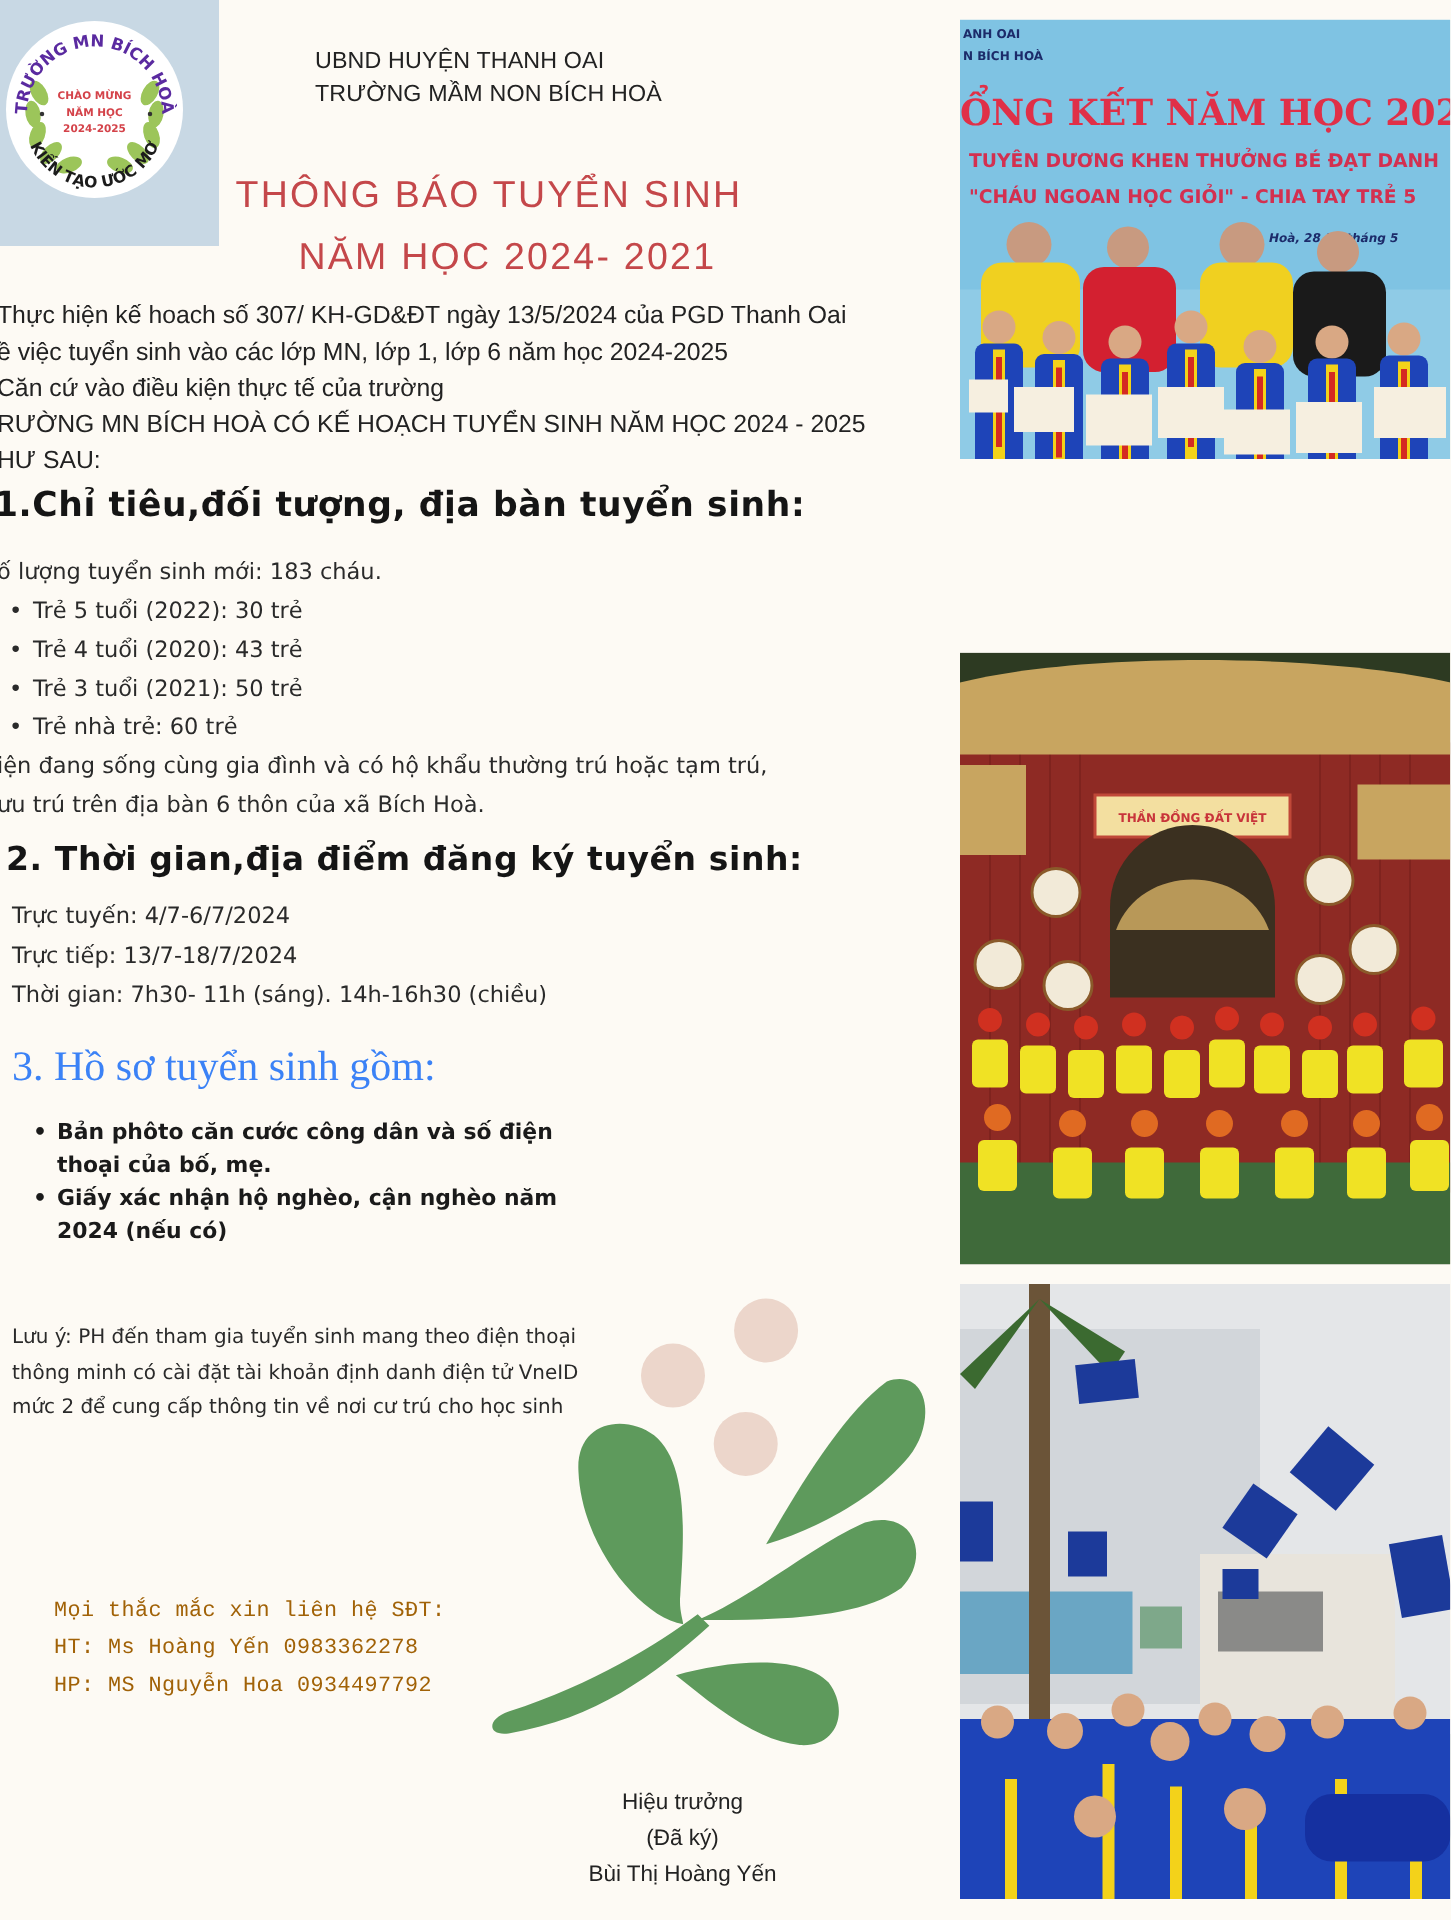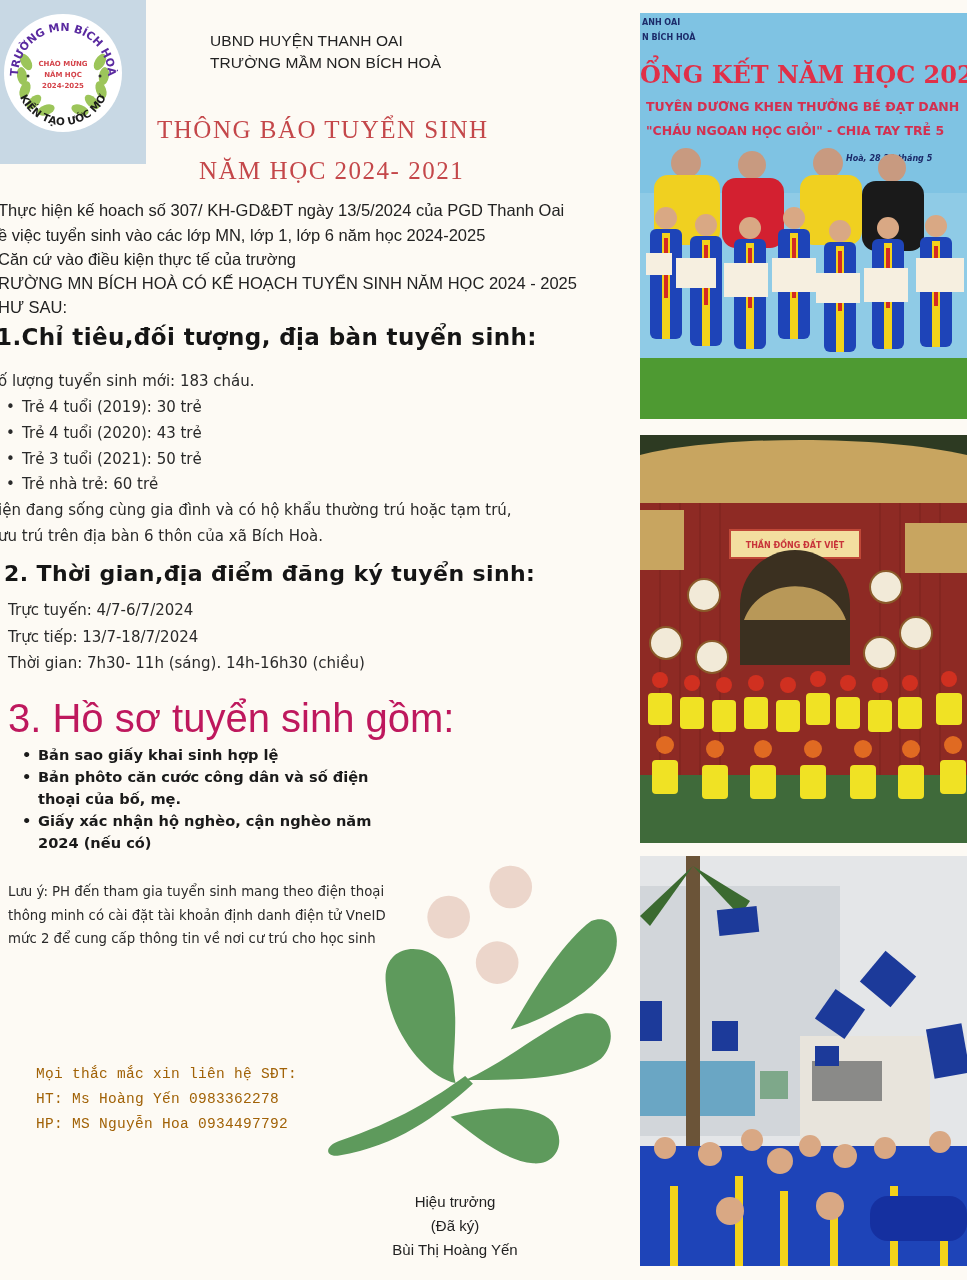--- a/index.html
+++ b/index.html
@@ -13,26 +13,26 @@
   
   .logo-box { left: 0; top: 0; width: 146px; height: 164px; background: #c8d8e4; }
   .logo-circle {
     left: 4px; top: 14px; width: 118px; height: 118px; border-radius: 50%;
     background: #fff; overflow: hidden;
   }
   .logo-circle svg { width: 118px; height: 118px; display: block; }
 
   
   .org-line { left: 210px; font-family: "Liberation Sans", sans-serif; font-size: 15.5px; color: #222; letter-spacing: 0.1px; }
-  .title-line { font-family: Liberation Serif, serif; color: #c4474a; font-size: 25px; letter-spacing: 1.5px; white-space: nowrap; }
+  .title-line { font-family: Liberation Sans, sans-serif; color: #c4474a; font-size: 25px; letter-spacing: 1.5px; white-space: nowrap; }
 
   .intro { left: -2px; font-family: "Liberation Sans", sans-serif; font-size: 16.5px; color: #222; white-space: nowrap; }
 
   .h-bold { font-family: "DejaVu Sans", sans-serif; font-weight: bold; font-size: 22px; color: #151515; white-space: nowrap; letter-spacing: 0.4px; }
-  .h-light { font-family: Liberation Sans, sans-serif; font-size: 40px; color: #be185d; white-space: nowrap; }
+  .h-light { font-family: Liberation Serif, serif; font-size: 28px; color: #3b82f6; white-space: nowrap; }
 
   .body-line { font-family: "DejaVu Sans", sans-serif; font-size: 15px; color: #2a2a2a; white-space: nowrap; }
   .bullet-line { font-family: "DejaVu Sans", sans-serif; font-size: 15px; color: #2a2a2a; white-space: nowrap; left: 6px; }
   .bullet-line .dot { display: inline-block; width: 16px; }
 
   .req-list { left: 22px; top: 744px; width: 390px; margin: 0; padding: 0; list-style: none; }
   .req-list li { position: relative; padding-left: 16px; font-family: "DejaVu Sans", sans-serif; font-weight: bold; font-size: 14.6px; line-height: 22px; color: #1a1a1a; }
   .req-list li::before { content: "•"; position: absolute; left: 0; top: 0; }
 
   .note { left: 8px; top: 880px; width: 400px; font-family: "DejaVu Sans", sans-serif; font-size: 13.3px; line-height: 23.6px; color: #2a2a2a; }
@@ -92,37 +92,36 @@
 
 <div class="abs intro" style="top:201px;">Thực hiện kế hoach số 307/ KH-GD&amp;ĐT ngày 13/5/2024 của PGD Thanh Oai</div>
 <div class="abs intro" style="top:226px;">ề việc tuyển sinh vào các lớp MN, lớp 1, lớp 6 năm học 2024-2025</div>
 <div class="abs intro" style="top:250px;">Căn cứ vào điều kiện thực tế của trường</div>
 <div class="abs intro" style="top:274px;">RƯỜNG MN BÍCH HOÀ CÓ KẾ HOẠCH TUYỂN SINH NĂM HỌC 2024 - 2025</div>
 <div class="abs intro" style="top:298px;">HƯ SAU:</div>
 
 <div class="abs h-bold" style="left:-4px; top:324px; font-size:23px;">1.Chỉ tiêu,đối tượng, địa bàn tuyển sinh:</div>
 <div class="abs body-line" style="left:-2px; top:372px;">ố lượng tuyển sinh mới: 183 cháu.</div>
 
-<div class="abs bullet-line" style="top:398px;"><span class="dot">•</span><span>Trẻ 4 tuổi (2019): 30 trẻ</span></div>
+<div class="abs bullet-line" style="top:398px;"><span class="dot">•</span><span>Trẻ 5 tuổi (2022): 30 trẻ</span></div>
 <div class="abs bullet-line" style="top:424px;"><span class="dot">•</span><span>Trẻ 4 tuổi (2020): 43 trẻ</span></div>
 <div class="abs bullet-line" style="top:450px;"><span class="dot">•</span><span>Trẻ 3 tuổi (2021): 50 trẻ</span></div>
 <div class="abs bullet-line" style="top:475px;"><span class="dot">•</span><span>Trẻ nhà trẻ: 60 trẻ</span></div>
 
 <div class="abs body-line" style="left:-2px; top:501px;">iện đang sống cùng gia đình và có hộ khẩu thường trú hoặc tạm trú,</div>
 <div class="abs body-line" style="left:-2px; top:527px;">ưu trú trên địa bàn 6 thôn của xã Bích Hoà.</div>
 
 <div class="abs h-bold" style="left:4px; top:561px;">2. Thời gian,địa điểm đăng ký tuyển sinh:</div>
 <div class="abs body-line" style="left:8px; top:601px;">Trực tuyến: 4/7-6/7/2024</div>
 <div class="abs body-line" style="left:8px; top:628px;">Trực tiếp: 13/7-18/7/2024</div>
 <div class="abs body-line" style="left:8px; top:654px;">Thời gian: 7h30- 11h (sáng). 14h-16h30 (chiều)</div>
 
 <div class="abs h-light" style="left:8px; top:696px;">3. Hồ sơ tuyển sinh gồm:</div>
 
 <ul class="abs req-list">
-  <li> Bản sao giấy khai sinh hợp lệ</li>
   <li>Bản phôto căn cước công dân và số điện thoại của bố, mẹ.</li>
   <li>Giấy xác nhận hộ nghèo, cận nghèo năm 2024 (nếu có)</li>
 </ul>
 
 <div class="abs note">Lưu ý: PH đến tham gia tuyển sinh mang theo điện thoại thông minh có cài đặt tài khoản định danh điện tử VneID mức 2 để cung cấp thông tin về nơi cư trú cho học sinh</div>
 
 <div class="abs leaf-art">
   <svg viewBox="0 0 330 330" width="320" height="320">
     <g fill="#ecd6cb">
       <circle cx="207" cy="33" r="22"></circle>
@@ -145,21 +144,21 @@
 </div>
 
 <div class="abs contact" style="top:1066px;">Mọi thắc mắc xin liên hệ SĐT:</div>
 <div class="abs contact" style="top:1091px;">HT: Ms Hoàng Yến 0983362278</div>
 <div class="abs contact" style="top:1116px;">HP: MS Nguyễn Hoa  0934497792</div>
 
 <div class="abs sign" style="top:1177px;">Hiệu trưởng</div>
 <div class="abs sign" style="top:1201px;">(Đã ký)</div>
 <div class="abs sign" style="top:1225px;">Bùi Thị Hoàng Yến</div>
 
-<div class="abs photo" style="top:13px; height:406px;">
+<div class="abs photo" style="top:13px; height:293px;">
   <svg viewBox="0 0 327 410" height="410">
     <rect width="327" height="410" fill="#8fcbe6"></rect>
     <rect y="0" width="327" height="180" fill="#7fc3e3"></rect>
     <text x="2" y="12" font-family="DejaVu Sans, sans-serif" font-size="8" font-weight="bold" fill="#1c2b6a">ANH OAI</text>
     <text x="2" y="27" font-family="DejaVu Sans, sans-serif" font-size="8" font-weight="bold" fill="#1c2b6a">N BÍCH HOÀ</text>
     <text x="0" y="70" font-family="DejaVu Serif, serif" font-size="24" font-weight="bold" fill="#e03048">ỔNG KẾT NĂM HỌC 2023 -</text>
     <text x="6" y="98" font-family="DejaVu Sans, sans-serif" font-size="12.5" font-weight="bold" fill="#d33050">TUYÊN DƯƠNG KHEN THƯỞNG BÉ ĐẠT DANH</text>
     <text x="6" y="122" font-family="DejaVu Sans, sans-serif" font-size="12.5" font-weight="bold" fill="#d33050">"CHÁU NGOAN HỌC GIỎI" - CHIA TAY TRẺ 5</text>
     <text x="206" y="148" font-family="DejaVu Sans, sans-serif" font-size="8" font-style="italic" font-weight="bold" fill="#1c2b6a">Hoà, 28,29 tháng 5</text>
 

